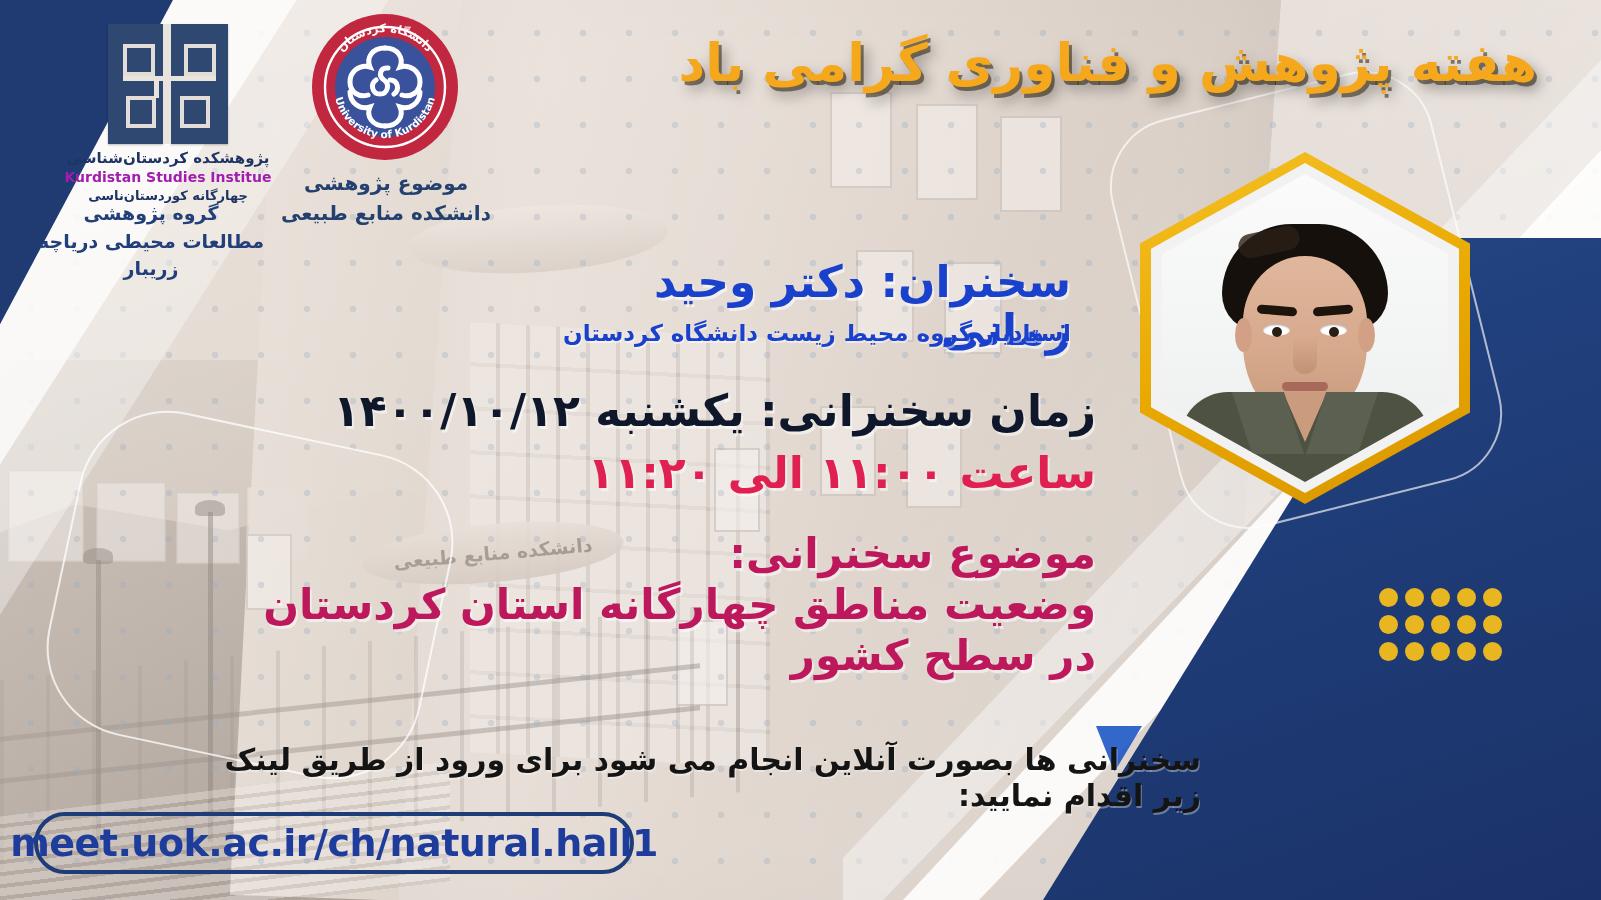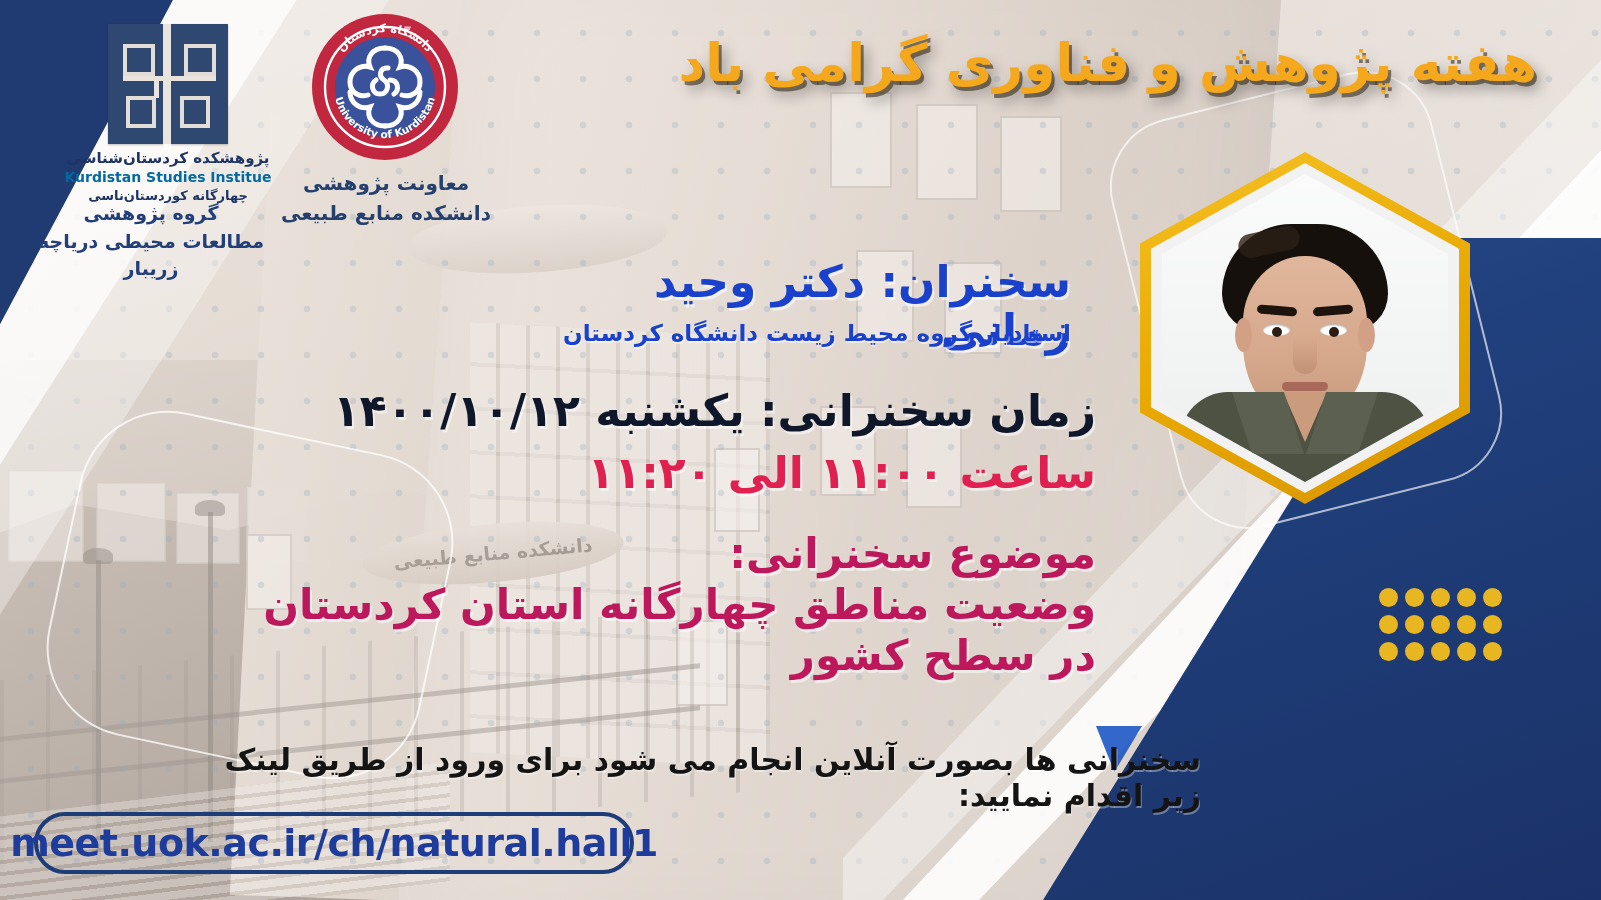--- a/index.html
+++ b/index.html
@@ -156,21 +156,21 @@
   .ksi-logo{position:absolute;left:108px;top:24px;width:120px;height:120px;}
   .ksi-logo .blk{position:absolute;background:#2e4872;box-shadow:0 1px 2px rgba(0,0,0,.25);}
   .ksi-logo .cut{position:absolute;background:#e8e3dd;}
   .ksi-logo .innersq{position:absolute;border:4px solid #e2ddd6;}
 
   .uok-logo{position:absolute;left:310px;top:12px;width:150px;height:150px;}
   .logo-caption{position:absolute;text-align:center;direction:rtl;}
 
   .ksi-caption{left:58px;top:148px;width:220px;color:#1e3564;}
   .ksi-caption .fa1{font-size:15px;font-weight:bold;line-height:1.35;}
-  .ksi-caption .en{font-size:14px;font-weight:bold;line-height:1.35;color:#0369a1;}
+  .ksi-caption .en{font-size:14px;font-weight:bold;line-height:1.35;color:#a21caf;}
   .ksi-caption .ku{font-size:13px;font-weight:bold;line-height:1.35;}
   .ksi-group{left:20px;top:200px;width:262px;color:#233f79;}
   .ksi-group div{font-size:19px;font-weight:bold;line-height:1.45;text-align:center;}
 
   .uok-caption{left:280px;top:168px;width:212px;color:#24406f;}
   .uok-caption div{font-size:20px;font-weight:bold;line-height:1.5;}
 
   
   .headline{
     position:absolute;right:64px;top:34px;width:920px;
@@ -375,21 +375,21 @@
       </g>
       <text font-size="11.5" font-weight="bold" fill="#ffffff" font-family="'DejaVu Sans',sans-serif">
         <textPath href="#arcTop" startOffset="50%" text-anchor="middle">دانشگاه کردستان</textPath>
       </text>
       <text font-size="10.5" font-weight="bold" fill="#ffffff" font-family="'DejaVu Sans',sans-serif">
         <textPath href="#arcBot" startOffset="50%" text-anchor="middle">University of Kurdistan</textPath>
       </text>
     </svg>
   </div>
   <div class="logo-caption uok-caption">
-    <div>معاونت پژوهشی</div>
+    <div>موضوع پژوهشی</div>
     <div>دانشکده منابع طبیعی</div>
   </div>
 
   <div class="headline">هفته پژوهش و فناوری گرامی باد</div>
 
   <div class="txt speaker-line">سخنران: دکتر وحید زمانی</div>
   <div class="txt speaker-sub">استادیار گروه  محیط زیست دانشگاه کردستان</div>
 
   <div class="txt time-line1">زمان سخنرانی: یکشنبه ۱۴۰۰/۱۰/۱۲</div>
   <div class="txt time-line2">ساعت ۱۱:۰۰ الی ۱۱:۲۰</div>

